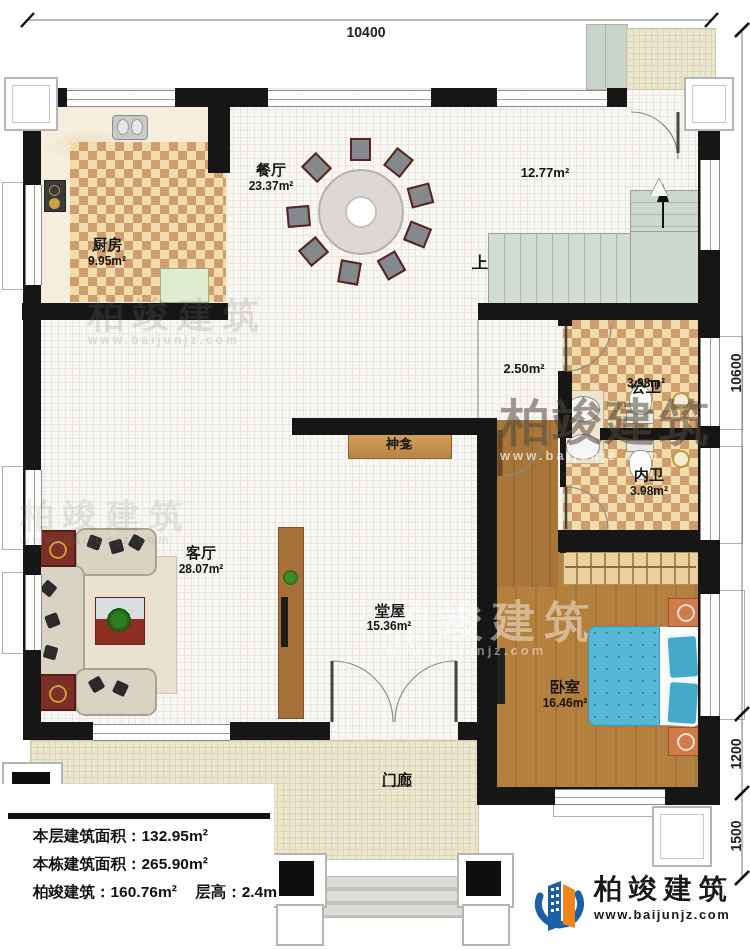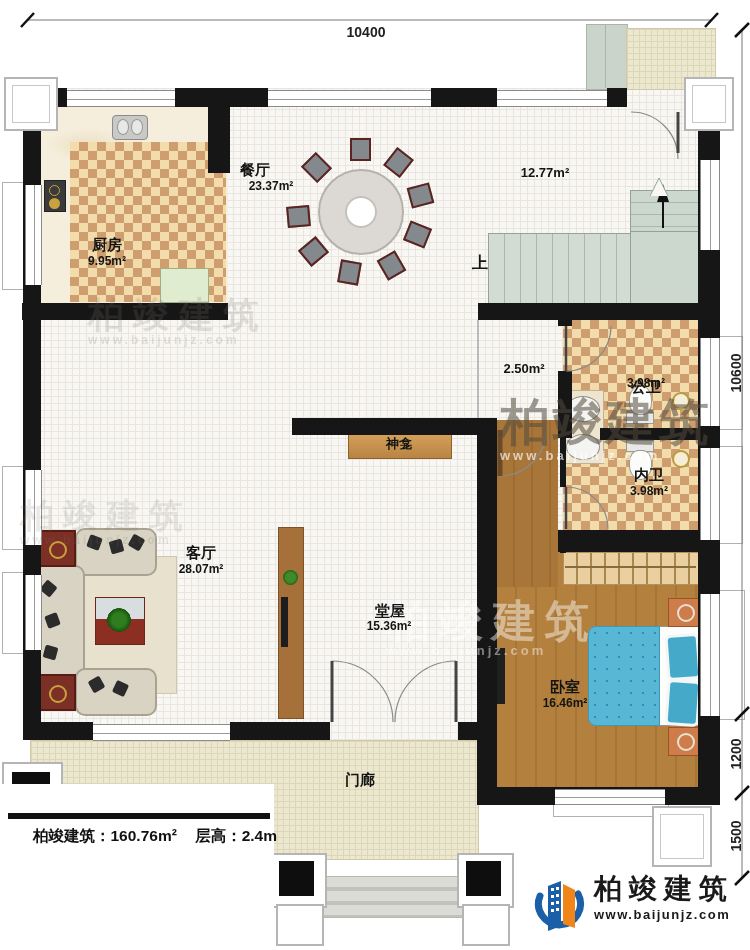--- a/index.html
+++ b/index.html
@@ -251,47 +251,53 @@
     <div class="t" style="font-size:50px;letter-spacing:3px;">柏竣建筑</div>
     <div class="u" style="font-size:13px;color:rgba(255,255,255,0.65);">www.baijunjz.com</div>
   </div>
   <div class="wm" style="left:386px;top:598px;color:rgba(255,255,255,0.45);">
     <div class="t" style="font-size:44px;">柏竣建筑</div>
     <div class="u" style="font-size:13px;">www.baijunjz.com</div>
   </div>
 
   <div class="rname" style="left:107px;top:245px;">厨房</div>
   <div class="rarea" style="left:107px;top:261px;">9.95m²</div>
-  <div class="rname" style="left:255px;top:170px;">餐厅</div>
+  <div class="rname" style="left:271px;top:170px;">餐厅</div>
   <div class="rarea" style="left:271px;top:186px;">23.37m²</div>
   <div class="rarea" style="left:545px;top:172px;font-size:13px;">12.77m²</div>
   <div class="rarea" style="left:524px;top:368px;font-size:13px;">2.50m²</div>
   <div class="rname" style="left:646px;top:387px;">公卫</div>
   <div class="rarea" style="left:646px;top:383px;">3.98m²</div>
   <div class="rname" style="left:649px;top:475px;">内卫</div>
   <div class="rarea" style="left:649px;top:491px;">3.98m²</div>
   <div class="rname" style="left:201px;top:553px;">客厅</div>
   <div class="rarea" style="left:201px;top:569px;">28.07m²</div>
   <div class="rname" style="left:390px;top:611px;">堂屋</div>
   <div class="rarea" style="left:389px;top:626px;">15.36m²</div>
   <div class="rname" style="left:565px;top:687px;">卧室</div>
   <div class="rarea" style="left:565px;top:703px;">16.46m²</div>
-  <div class="rname" style="left:360px;top:780px;">门廊</div>
+  <div class="rname" style="left:397px;top:780px;text-decoration:underline;">门廊</div>
   <div class="anno" style="left:480px;top:263px;font-size:16px;">上</div>
   <div class="anno" style="left:399px;top:444px;font-size:13px;">神龛</div>
 
   <div class="dim" style="left:336px;top:24px;width:60px;">10400</div>
   <div class="dim vdim" style="left:706px;top:365px;width:60px;">10600</div>
   <div class="dim vdim" style="left:711px;top:746px;width:50px;">1200</div>
   <div class="dim vdim" style="left:711px;top:828px;width:50px;">1500</div>
 
   <div class="abs" style="left:0;top:784px;width:274px;height:166px;background:#fff;z-index:75;"></div>
   <div class="title-block" style="left:8px;top:808px;">
     <div style="width:262px;height:6px;background:#111;margin-top:5px;"></div>
     <div style="padding-left:25px;">
+      <div class="stat">
+        <span>本层建筑面积：</span><span>132.95m²</span>
+      </div>
+      <div class="stat">
+        <span>本栋建筑面积：</span><span>265.90m²</span>
+      </div>
       <div class="stat">
         <span>柏竣建筑：</span><span>160.76m²</span>
         <span style="margin-left:14px;">层高：</span><span>2.4m</span>
       </div>
     </div>
   </div>
 
   <div class="logo" style="left:528px;top:874px;">
     <svg width="58" height="66" viewBox="0 0 58 66">
       <path d="M12,22 A21,21 0 1 0 50,20" fill="none" stroke="#1b5fa8" stroke-width="7" stroke-linecap="round"></path>

